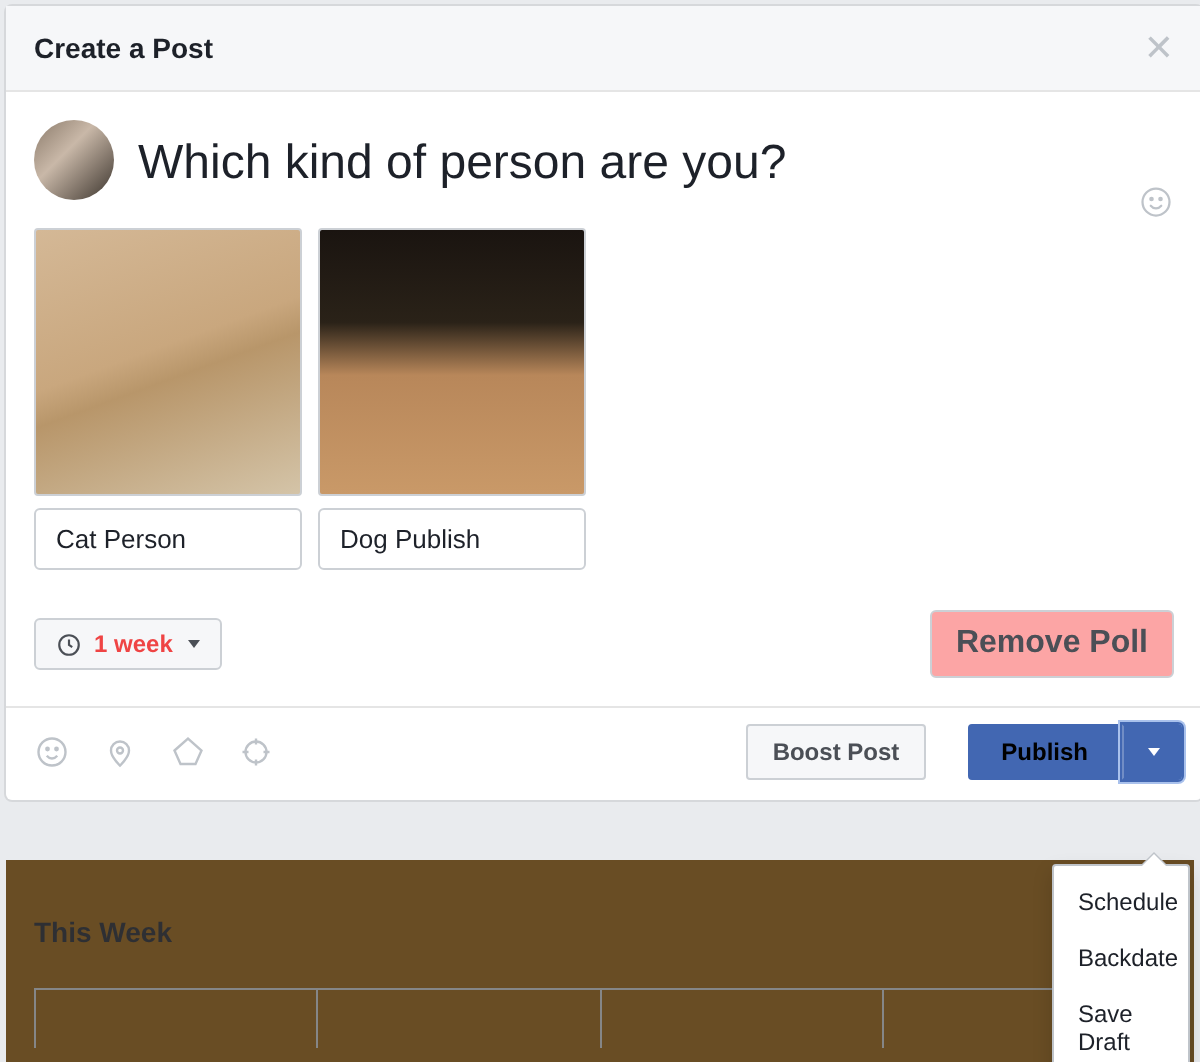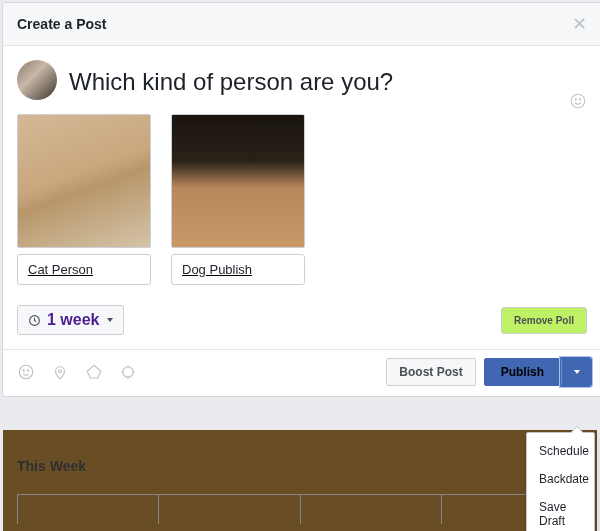--- a/index.html
+++ b/index.html
@@ -68,23 +68,22 @@
     .emoji-icon {
       position: absolute;
       right: 14px;
       bottom: -4px;
       width: 18px;
       height: 18px;
       color: #bec3c9;
     }
     .poll-options {
       display: flex;
-      gap: 20px;
+      gap: 8px;
       padding: 8px 14px 10px 14px;
-      text-decoration: underline;
     }
     .poll-option {
       width: 134px;
     }
     .poll-thumb {
       width: 134px;
       height: 134px;
       border-radius: 2px;
       background: #999;
       border: 1px solid #ccd0d5;
@@ -111,42 +110,42 @@
       padding: 10px 14px 14px 14px;
     }
     .duration-button {
       display: inline-flex;
       align-items: center;
       gap: 6px;
       border: 1px solid #ccd0d5;
       background: #f6f7f9;
       border-radius: 3px;
       padding: 5px 10px;
-      font-size: 16px;
-      font-weight: bold;
-      color: #4c1d95;
+      font-size: 12px;
+      font-weight: bold;
+      color: #ef4444;
       cursor: pointer;
     }
     .clock-icon {
       width: 13px;
       height: 13px;
     }
     .caret-down {
       width: 0; height: 0;
       border-left: 3px solid transparent;
       border-right: 3px solid transparent;
       border-top: 4px solid #4b4f56;
       margin-left: 2px;
     }
     .remove-poll {
       border: 1px solid #ccd0d5;
-      background: #bef264;
+      background: #fca5a5;
       border-radius: 3px;
       padding: 7px 12px;
-      font-size: 10px;
+      font-size: 16px;
       font-weight: bold;
       color: #4b4f56;
       cursor: pointer;
     }
     .footer {
       border-top: 1px solid #e5e5e5;
       padding: 8px 10px 10px 10px;
       display: flex;
       align-items: center;
       justify-content: space-between;
@@ -158,21 +157,21 @@
       padding-left: 4px;
     }
     .ficon {
       width: 18px;
       height: 18px;
       color: #bec3c9;
       cursor: pointer;
     }
     .footer-buttons {
       display: flex;
-      gap: 8px;
+      gap: 21px;
       align-items: stretch;
     }
     .boost-btn {
       border: 1px solid #ccd0d5;
       background: #f6f7f9;
       border-radius: 2px;
       padding: 6px 12px;
       font-size: 12px;
       font-weight: bold;
       color: #4b4f56;

